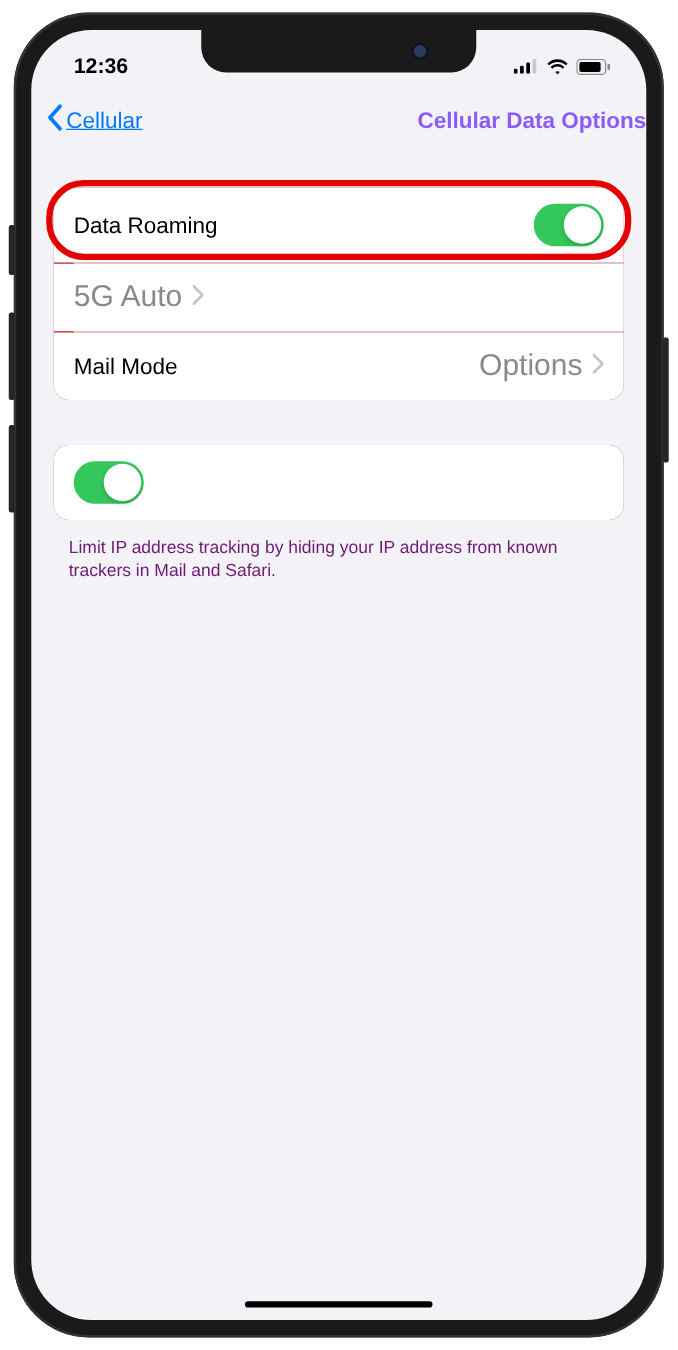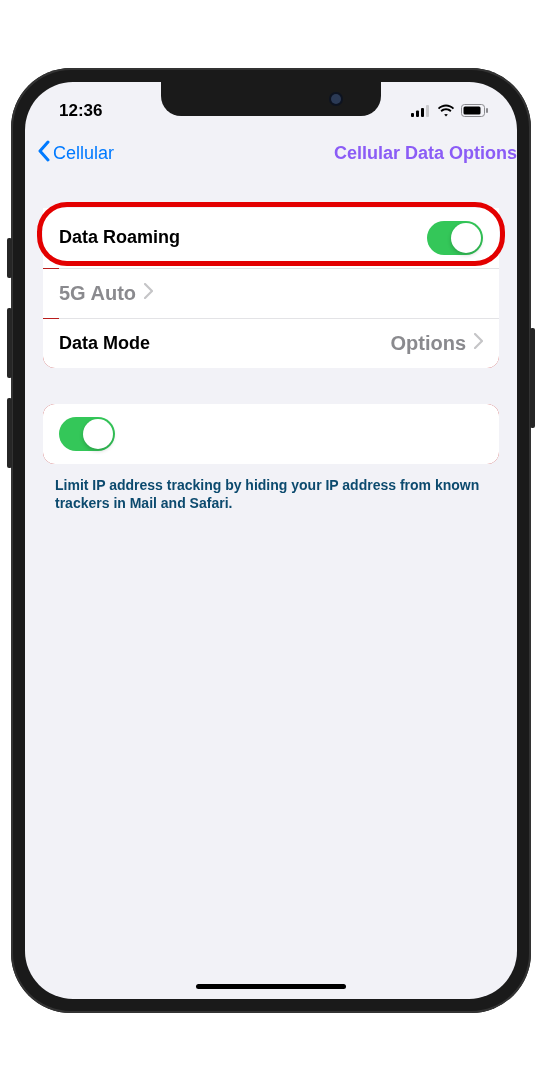--- a/index.html
+++ b/index.html
@@ -15,21 +15,21 @@
       height: 1080px;
       background: #fff;
       display: flex;
       justify-content: center;
       align-items: center;
     }
 
     
     .phone-frame {
       width: 520px;
-      height: 945px;
+      height: 1060px;
       background: #1a1a1a;
       border-radius: 60px;
       padding: 14px;
       box-shadow: 0 0 0 2px #333 inset;
       position: relative;
     }
 
     .phone-button {
       position: absolute;
       background: #262626;
@@ -100,20 +100,21 @@
       padding: 0 12px;
     }
     .back-button {
       display: flex;
       align-items: center;
       color: #007aff;
       font-size: 18px;
       gap: 2px;
     }
     .back-button .label {
+      text-decoration: underline;
     }
     .nav-title {
       position: absolute;
       left: 0;
       right: 0;
       text-align: right;
       font-size: 18px;
       font-weight: 600;
       color: #8b5cf6;
       pointer-events: none;
@@ -123,41 +124,40 @@
     .content {
       padding-top: 30px;
     }
 
     .group {
       margin: 0 18px 36px 18px;
       background: #b91c1c;
       border-radius: 12px;
       overflow: visible;
       position: relative;
-      font-weight: bold;
     }
 
     .row {
       display: flex;
       align-items: center;
       padding: 13px 16px;
       min-height: 48px;
       position: relative;
       background: #fff;
     }
     .group .row:first-child { border-top-left-radius: 12px; border-top-right-radius: 12px; }
     .group .row:last-child { border-bottom-left-radius: 12px; border-bottom-right-radius: 12px; }
 
     .row .label {
       flex: 1;
       font-size: 18px;
       color: #000;
     }
     .row .value {
-      font-size: 20px;
+      font-size: 24px;
       color: #8a8a8e;
       margin-right: 8px;
     }
 
     .separator {
       height: 1px;
       background: #e3e3e6;
       margin-left: 16px;
     }
 
@@ -196,22 +196,21 @@
       border-radius: 30px;
       pointer-events: none;
       z-index: 5;
     }
 
     
     .footer-text {
       margin: -24px 30px 0 30px;
       font-size: 14px;
       line-height: 1.35;
-      color: #0c4a6e;
-      font-weight: bold;
+      color: #701a75;
     }
 
     
     .home-indicator {
       position: absolute;
       bottom: 10px;
       left: 50%;
       transform: translateX(-50%);
       width: 150px;
       height: 5px;
@@ -290,21 +289,21 @@
           <div class="value">5G Auto</div>
           <span class="chevron">
             <svg width="9" height="16" viewBox="0 0 9 16">
               <polyline points="1,1 8,8 1,15" fill="none" stroke="#c5c5c7" stroke-width="2.2" stroke-linecap="round" stroke-linejoin="round"></polyline>
             </svg>
           </span>
         </div>
         <div class="separator"></div>
 
         <div class="row">
-          <div class="label">Data Mode</div>
+          <div class="label">Mail Mode</div>
           <div class="value">Options</div>
           <span class="chevron">
             <svg width="9" height="16" viewBox="0 0 9 16">
               <polyline points="1,1 8,8 1,15" fill="none" stroke="#c5c5c7" stroke-width="2.2" stroke-linecap="round" stroke-linejoin="round"></polyline>
             </svg>
           </span>
         </div>
       </div>
 
       <div class="group">

